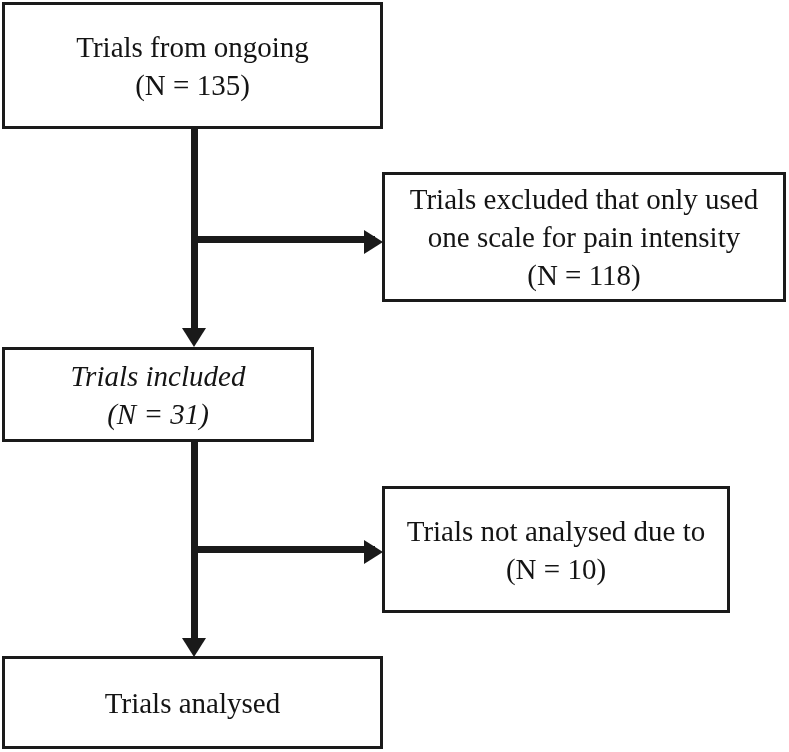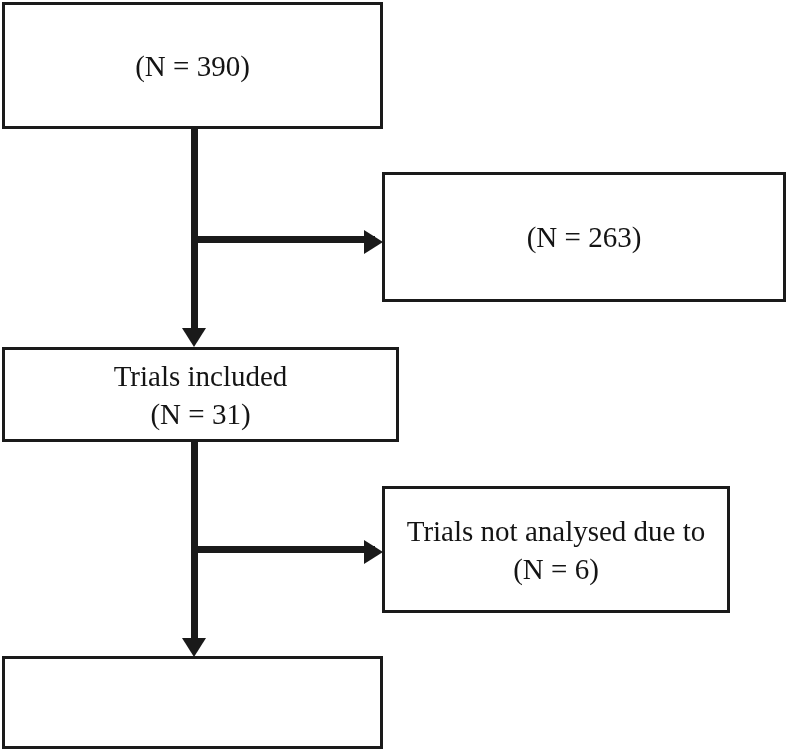--- a/index.html
+++ b/index.html
@@ -32,21 +32,21 @@
     color: #141414;
   }
   .flow-box .line {
     display: block;
     white-space: nowrap;
   }
 
   
   #box-source    { left: 2px;   top: 2px;   width: 381px; height: 127px; }
   #box-excluded  { left: 382px; top: 172px; width: 404px; height: 130px; }
-  #box-included  { left: 2px;   top: 347px; width: 397px; height: 95px;  }
+  #box-included  { left: 2px;   top: 347px; width: 312px; height: 95px; font-style: italic;  }
   #box-notanal   { left: 382px; top: 486px; width: 348px; height: 127px; }
   #box-analysed  { left: 2px;   top: 656px; width: 381px; height: 93px;  }
 
   
   .v-line {
     position: absolute;
     width: 7px;
     background: #1a1a1a;
     left: 191px;
   }
@@ -85,43 +85,47 @@
   #conn2-arrow  { top: 638px; }
   #conn2-horiz  { top: 546px; width: 184px; }
   #conn2-harrow { top: 540px; left: 364px; }
 </style>
 </head>
 <body>
 
 <div id="canvas">
 
   <div class="flow-box" id="box-source">
-    <span class="line">(N = 390)</span>
+    <span class="line">Trials from ongoing</span>
+    <span class="line">(N = 135)</span>
   </div>
 
   <div class="v-line" id="conn1-vert"></div>
   <div class="arrow-down" id="conn1-arrow"></div>
   <div class="h-line" id="conn1-horiz"></div>
   <div class="arrow-right" id="conn1-harrow"></div>
 
   <div class="flow-box" id="box-excluded">
-    <span class="line">(N = 263)</span>
+    <span class="line">Trials excluded that only used</span>
+    <span class="line">one scale for pain intensity</span>
+    <span class="line">(N = 118)</span>
   </div>
 
   <div class="flow-box" id="box-included">
     <span class="line">Trials included</span>
     <span class="line">(N = 31)</span>
   </div>
 
   <div class="v-line" id="conn2-vert"></div>
   <div class="arrow-down" id="conn2-arrow"></div>
   <div class="h-line" id="conn2-horiz"></div>
   <div class="arrow-right" id="conn2-harrow"></div>
 
   <div class="flow-box" id="box-notanal">
     <span class="line">Trials not analysed due to</span>
-    <span class="line">(N = 6)</span>
+    <span class="line">(N = 10)</span>
   </div>
 
   <div class="flow-box" id="box-analysed">
+    <span class="line">Trials analysed</span>
   </div>
 
 </div>
 
 </body></html>

